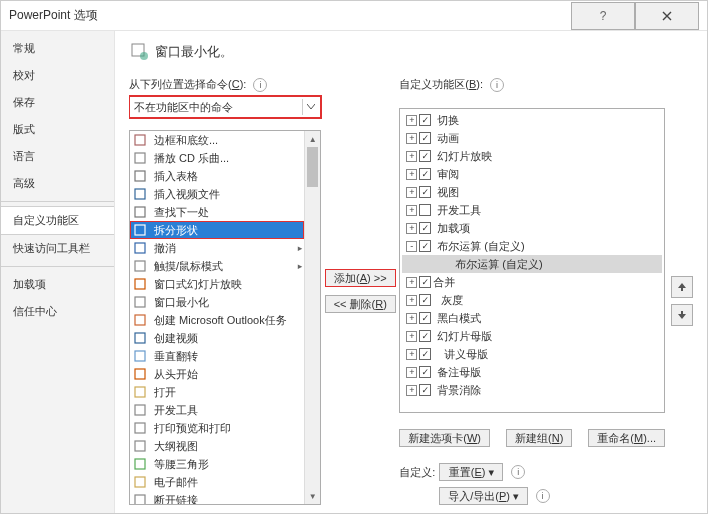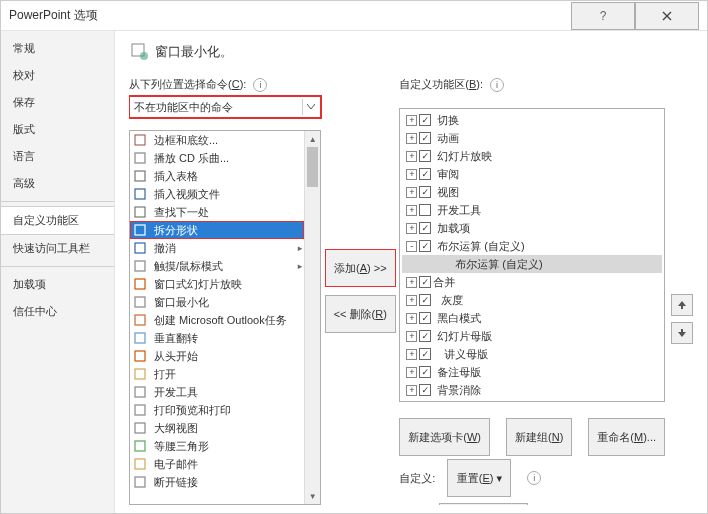--- a/index.html
+++ b/index.html
@@ -39,31 +39,31 @@
 .scrollbar .sbtn{height:16px;display:flex;align-items:center;justify-content:center;font-size:8px;color:#666}
 .scrollbar .track{flex:1;position:relative}
 .scrollbar .thumb{position:absolute;left:2px;right:2px;top:0;height:40px;background:#c0c0c0}
 .tree{flex:1;border:1px solid #adadad;margin-top:12px;background:#fff;overflow:auto;padding:2px}
 .tree .row{height:18px;display:flex;align-items:center;gap:2px}
 .tree .exp{width:11px;height:11px;border:1px solid #888;display:flex;align-items:center;justify-content:center;font-size:9px;line-height:1;color:#444;background:#fff}
 .tree .chk{width:12px;height:12px;border:1px solid #666;display:flex;align-items:center;justify-content:center;font-size:9px;line-height:1}
 .tree .chk.on::after{content:"✓"}
 .tree .row.sel{background:#d8d8d8}
 .tree .indent{display:inline-block}
-.btn{min-width:64px;height:38px;border:1px solid #adadad;background:#f0f0f0;display:flex;align-items:center;justify-content:center;padding:0 8px;cursor:pointer;white-space:nowrap}
+.btn{min-width:64px;height:18px;border:1px solid #adadad;background:#f0f0f0;display:flex;align-items:center;justify-content:center;padding:0 8px;cursor:pointer;white-space:nowrap}
 .btn.hl{outline:1.5px solid #e03030;outline-offset:-1px}
 .updown{display:flex;flex-direction:column;gap:6px;margin-left:4px}
 .updown .sq{width:22px;height:22px;border:1px solid #adadad;background:#f0f0f0;display:flex;align-items:center;justify-content:center}
 .rowbtns{display:flex;gap:16px;margin-top:8px;align-items:center}
 .rightwrap{display:flex;gap:2px;flex:1}
 .rightinner{flex:1;display:flex;flex-direction:column}
 .help{width:14px;height:14px;border:1px solid #aaa;border-radius:50%;display:inline-flex;align-items:center;justify-content:center;font-size:9px;color:#666;margin-left:4px}
 .foot{margin-top:8px;} 
 .foot .rowbtns{justify-content:flex-start}
-.foot2{margin-top:3px;display:flex;align-items:center;gap:12px}
+.foot2{margin-top:16px;display:flex;align-items:center;gap:4px}
 .foot3{margin-top:6px;display:flex;align-items:center;gap:4px;padding-left:40px}
 svg{display:block}
 </style>
 </head>
 <body>
 
 <div class="titlebar">
   <span class="title">PowerPoint 选项</span>
   <div class="btn">?</div>
   <div class="btn">
@@ -199,20 +199,28 @@
                 </span>
                 <span class="lbl">窗口最小化</span>
               </div>
               <div class="cmd">
                 <span class="ico">
                   <svg width="14" height="14" viewBox="0 0 14 14">
                     <rect x="2" y="2" width="10" height="10" fill="none" stroke="#c63" stroke-width="1.2"></rect>
                   </svg>
                 </span>
                 <span class="lbl">创建 Microsoft Outlook任务</span>
+              </div>
+              <div class="cmd">
+                <span class="ico">
+                  <svg width="14" height="14" viewBox="0 0 14 14">
+                    <rect x="2" y="2" width="10" height="10" fill="none" stroke="#369" stroke-width="1.2"></rect>
+                  </svg>
+                </span>
+                <span class="lbl">创建视频</span>
               </div>
               <div class="cmd">
                 <span class="ico">
                   <svg width="14" height="14" viewBox="0 0 14 14">
                     <rect x="2" y="2" width="10" height="10" fill="none" stroke="#69c" stroke-width="1.2"></rect>
                   </svg>
                 </span>
                 <span class="lbl">垂直翻转</span>
               </div>
               <div class="cmd">

